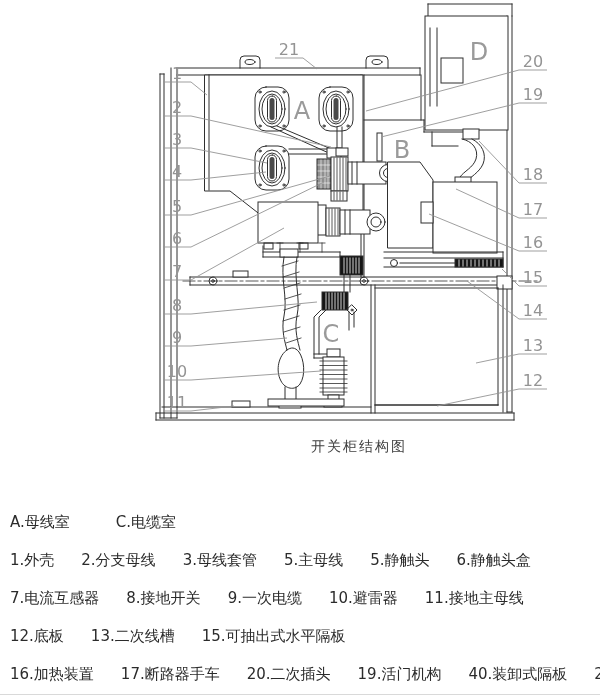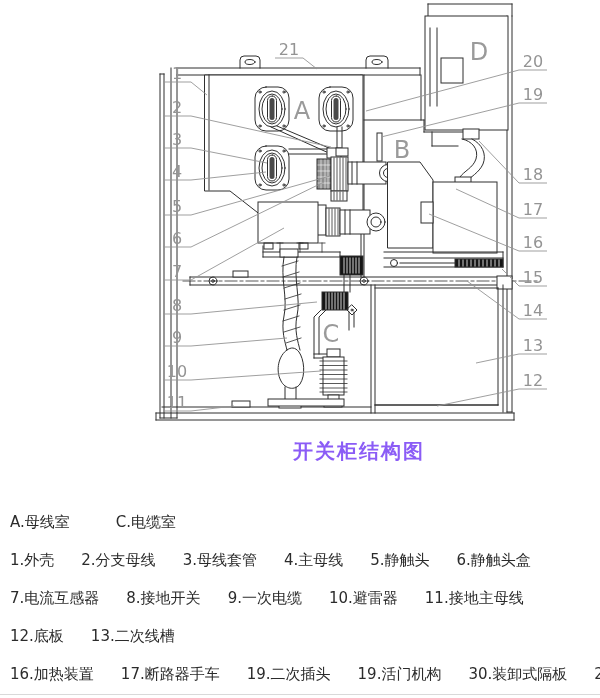--- a/index.html
+++ b/index.html
@@ -4,21 +4,21 @@
 <style>
   html,body{margin:0;padding:0;}
   body{
     width:600px;height:698px;background:#ffffff;position:relative;overflow:hidden;
     font-family:"DejaVu Sans","Liberation Sans",sans-serif;
   }
   .stage{position:absolute;inset:0;}
   svg{position:absolute;left:0;top:0;display:block;}
   .caption{
     position:absolute;top:438px;left:359px;transform:translateX(-50%);
-    font-size:20px;font-weight:700;letter-spacing:2px;color:#8b5cf6;white-space:nowrap;
+    font-size:14px;font-weight:400;letter-spacing:2px;color:#404040;white-space:nowrap;
   }
   .legend{position:absolute;left:10px;top:514px;width:600px;color:#2b2b2b;font-size:15px;}
   .lrow{display:flex;white-space:nowrap;margin-bottom:22px;line-height:16px;}
   .g46{gap:46px;}
   .g27{gap:27px;}
   .bottom-edge{position:absolute;left:0;top:694px;width:600px;height:1px;background:#d9d9d9;}
 </style>
 </head>
 <body>
 
@@ -288,39 +288,40 @@
 
   <div class="legend" id="legend">
     <div class="lrow g46">
         <span>A.母线室</span>
         <span>C.电缆室</span>
       </div>
     <div class="lrow g27">
         <span>1.外壳</span>
         <span>2.分支母线</span>
         <span>3.母线套管</span>
-        <span>4.主母线</span>
+        <span>5.主母线</span>
         <span>5.静触头</span>
         <span>6.静触头盒</span>
       </div>
     <div class="lrow g27">
         <span>7.电流互感器</span>
         <span>8.接地开关</span>
         <span>9.一次电缆</span>
         <span>10.避雷器</span>
         <span>11.接地主母线</span>
       </div>
     <div class="lrow g27">
         <span>12.底板</span>
         <span>13.二次线槽</span>
+        <span>15.可抽出式水平隔板</span>
       </div>
     <div class="lrow g27">
         <span>16.加热装置</span>
         <span>17.断路器手车</span>
-        <span>19.二次插头</span>
+        <span>20.二次插头</span>
         <span>19.活门机构</span>
-        <span>30.装卸式隔板</span>
+        <span>40.装卸式隔板</span>
         <span>21.泄压</span>
       </div>
   </div>
 
   <div class="bottom-edge"></div>
 </div>
 
 </body></html>

